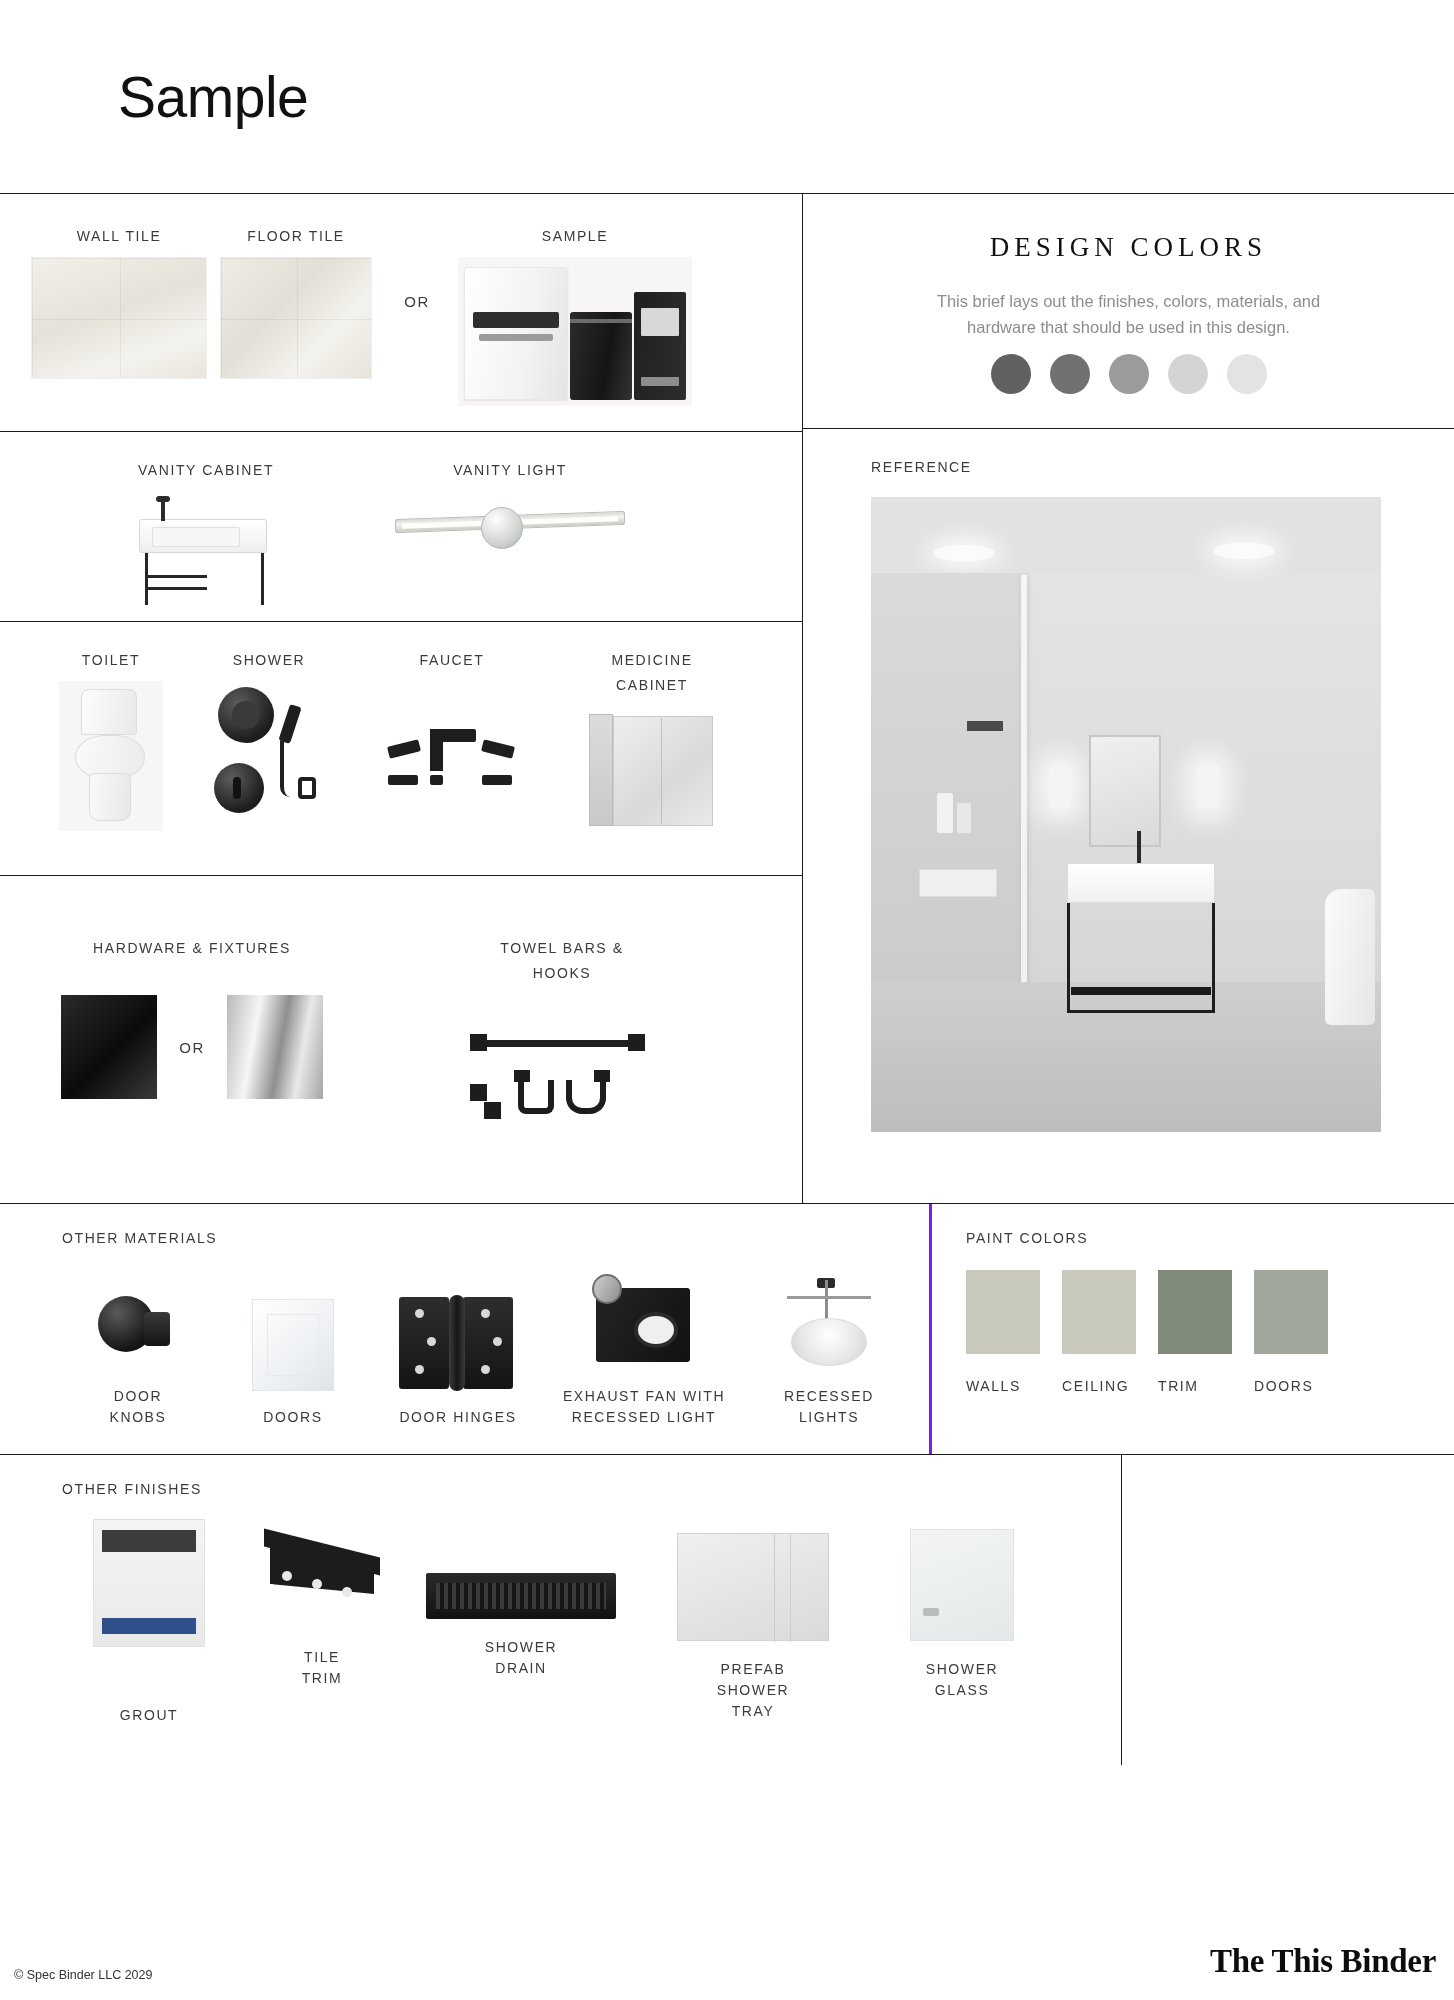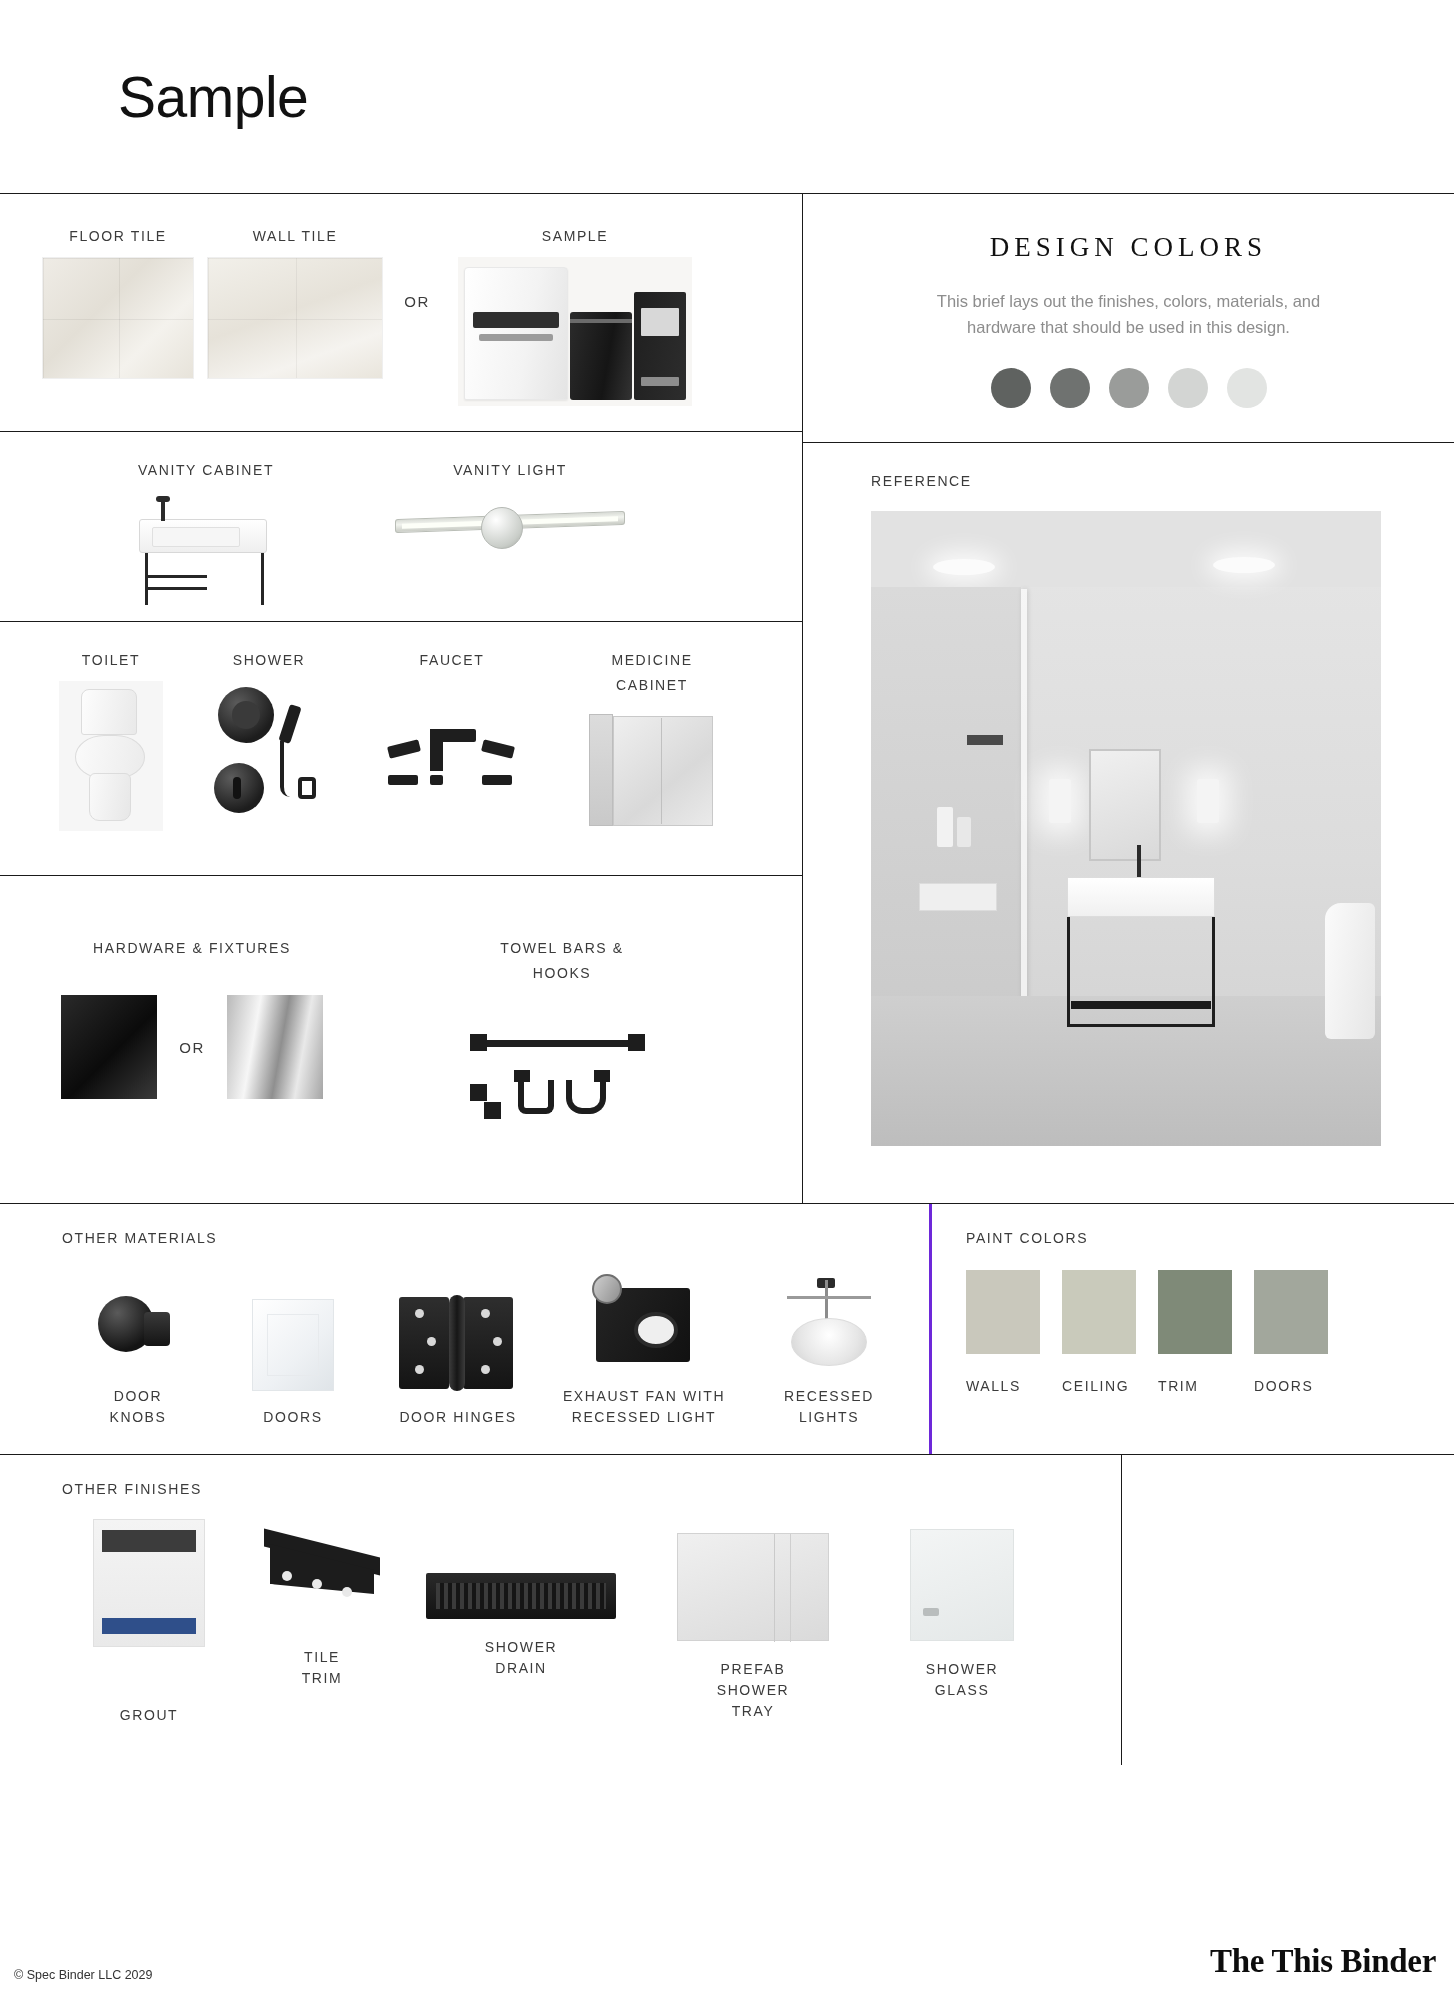--- a/index.html
+++ b/index.html
@@ -189,21 +189,21 @@
     font-size: 27px;
     letter-spacing: 5px;
     color: #111;
     margin-bottom: 26px;
   }
   .brief-text {
     font-size: 16.5px;
     line-height: 1.56;
     color: #8d8d8d;
     max-width: 430px;
-    margin: 0 auto 28px auto;
+    margin: 0 auto 14px auto;
   }
   .dots { display:flex; justify-content:center; gap:19px; }
   .dot { width:40px; height:40px; border-radius:50%; }
 
   
   .ref-wrap { padding: 30px 45px 36px 68px; }
   .ref-label { margin-bottom: 22px; }
   .ref-img {
     width: 510px; height: 635px;
     position: relative; overflow: hidden;
@@ -308,27 +308,27 @@
     <div class="title">Sample</div>
   </div>
   <div class="hline"></div>
 
   <div class="two-col">
 
     <div class="left-col">
 
       <div class="row" style="height:238px;padding:32px 0 0 0;">
         <div class="items" style="padding-left:30px;">
+          <div class="item" style="width:178px;">
+            <div class="label">WALL TILE</div>
+            <div class="tile2"></div>
+          </div>
           <div class="item" style="width:176px;">
             <div class="label">FLOOR TILE</div>
             <div class="tile"></div>
-          </div>
-          <div class="item" style="width:178px;">
-            <div class="label">WALL TILE</div>
-            <div class="tile2"></div>
           </div>
           <div style="width:66px;display:flex;align-items:center;justify-content:center;height:150px;">
             <div class="or-text">OR</div>
           </div>
           <div class="item" style="width:250px;">
             <div class="label">SAMPLE</div>
             <div class="sample-bg">
               <div class="bag"></div>
               <div style="display:flex;flex-direction:column;gap:4px;">
                 <div class="can"></div>

